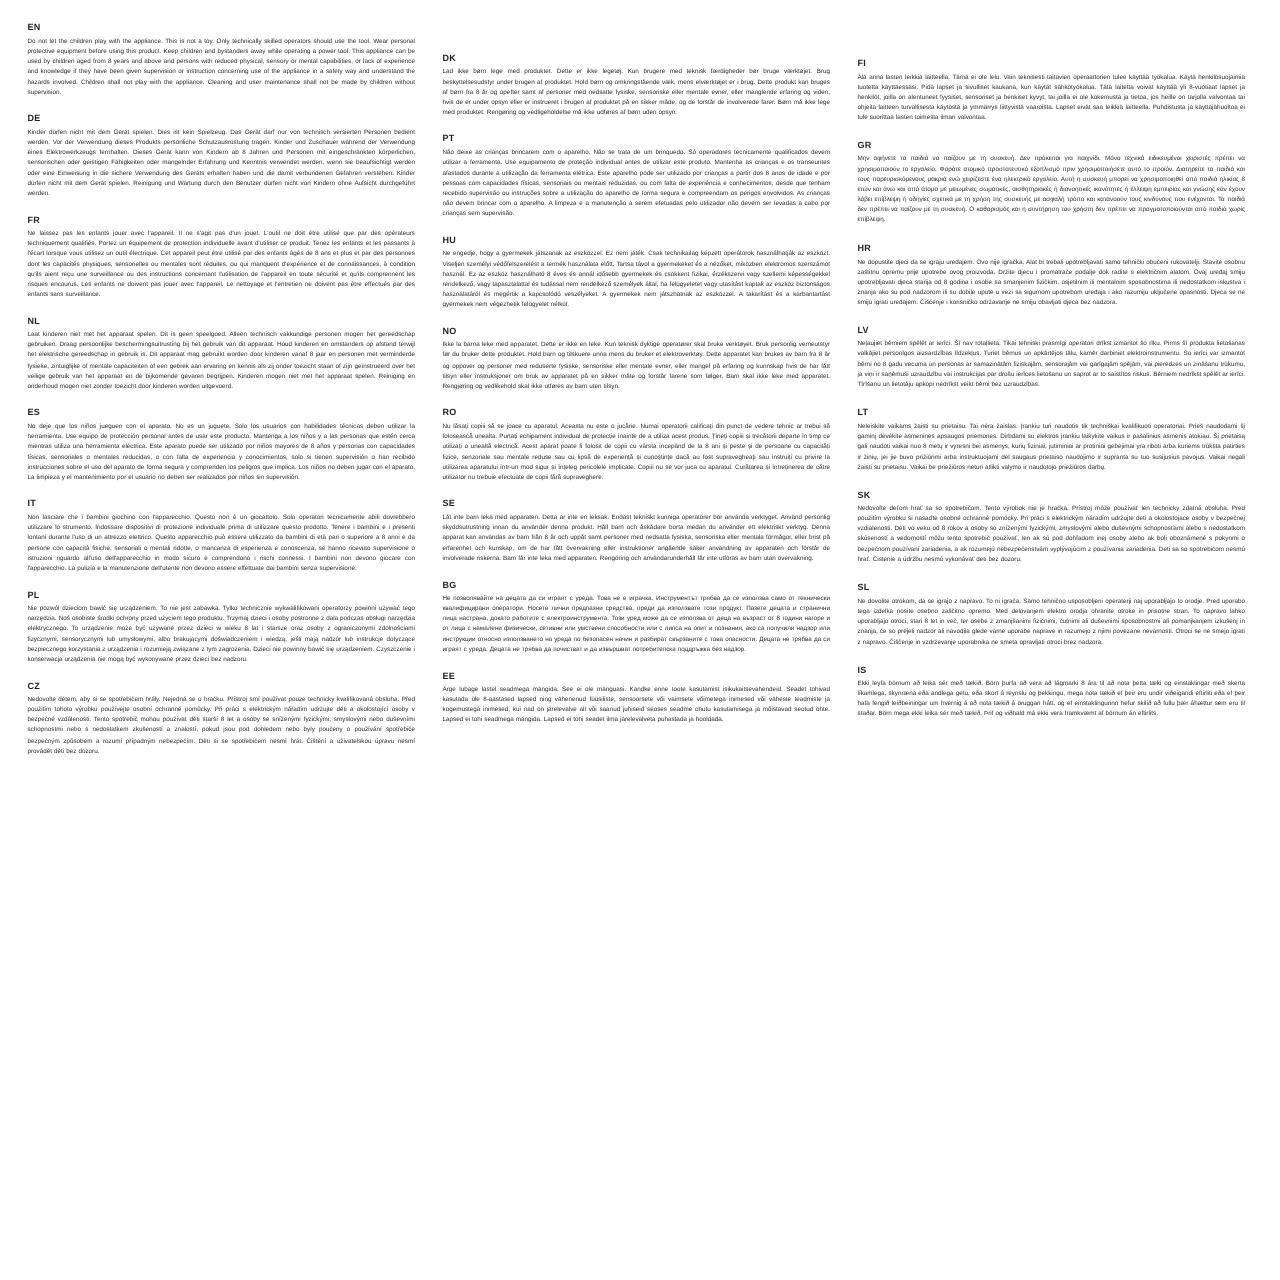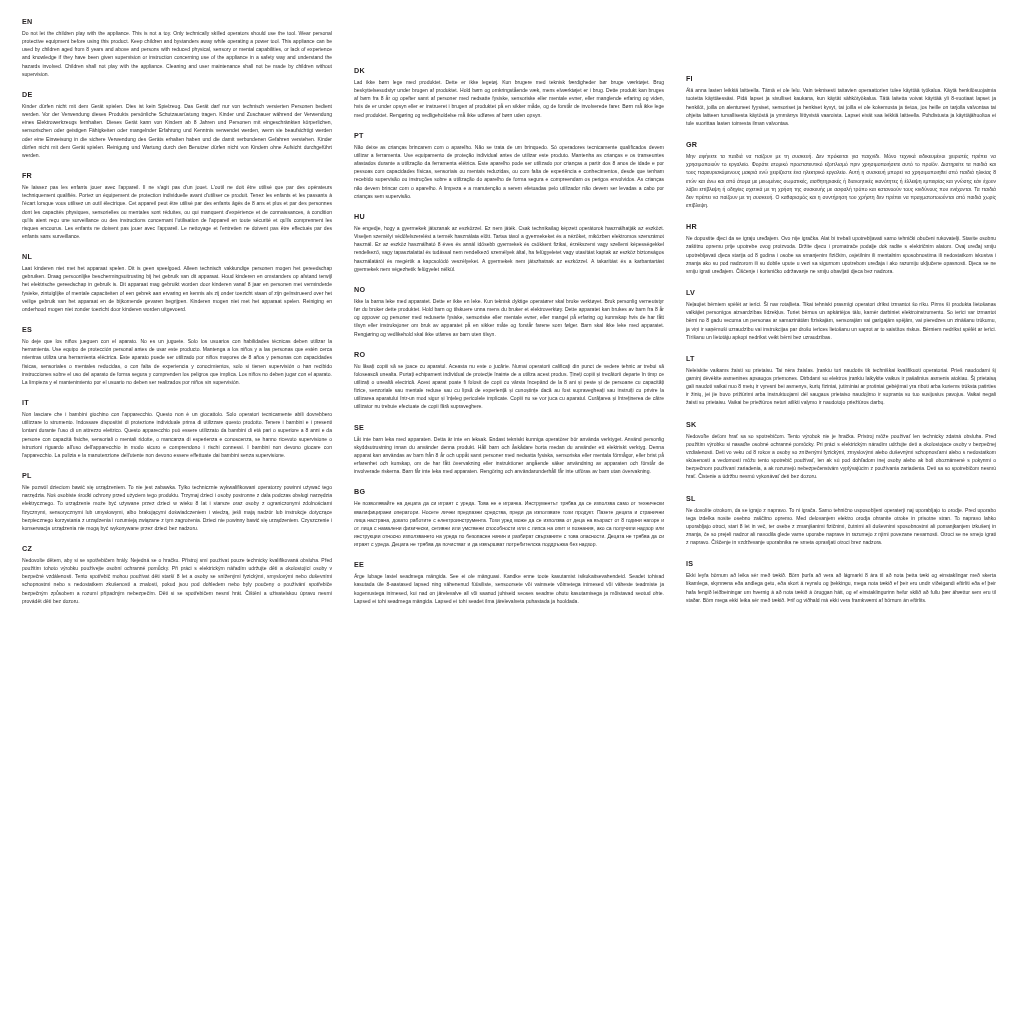--- a/index.html
+++ b/index.html
@@ -18,21 +18,21 @@
     position: relative;
     width: 1024px;
     height: 1024px;
     box-sizing: border-box;
     padding: 18px 22px 10px 22px;
   }
   .columns {
     display: flex;
     flex-direction: row;
     gap: 22px;
-    align-items: flex-end;
+    align-items: center;
   }
   .col {
     width: 310px;
     flex: 0 0 310px;
   }
   .entry {
     margin-bottom: 13px;
   }
   .entry .lang {
     font-size: 7.2px;

